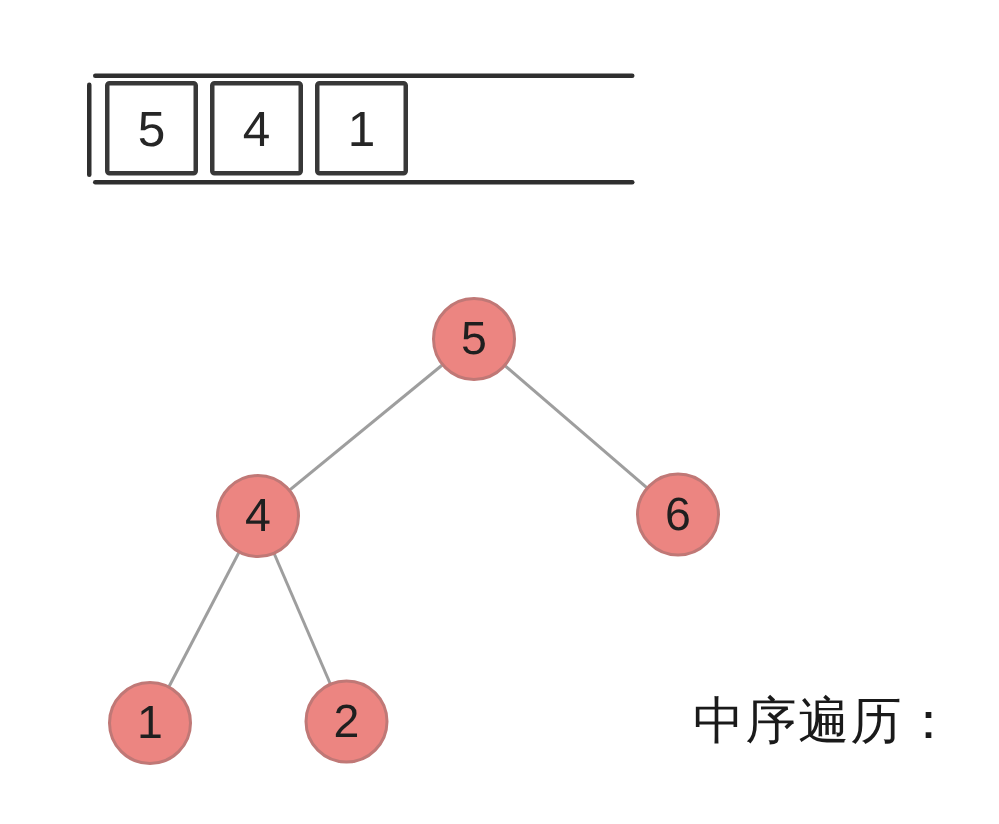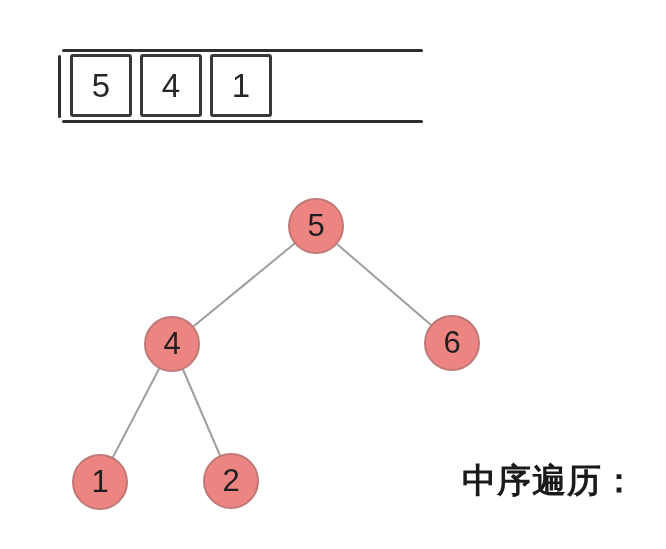--- a/index.html
+++ b/index.html
@@ -81,21 +81,21 @@
   .node.n6 { left: 452px; top: 343px; }
   .node.n1 { left: 100px; top: 482px; }
   .node.n2 { left: 231px; top: 481px; }
 
   
   .caption {
     position: absolute;
     left: 462px;
     top: 458px;
     font-size: 34px;
-    font-weight: 700;
+    font-weight: 400;
     color: #1a1a1a;
     letter-spacing: 1px;
     white-space: nowrap;
   }
 </style>
 </head>
 <body>
 
 <div class="canvas">
 

